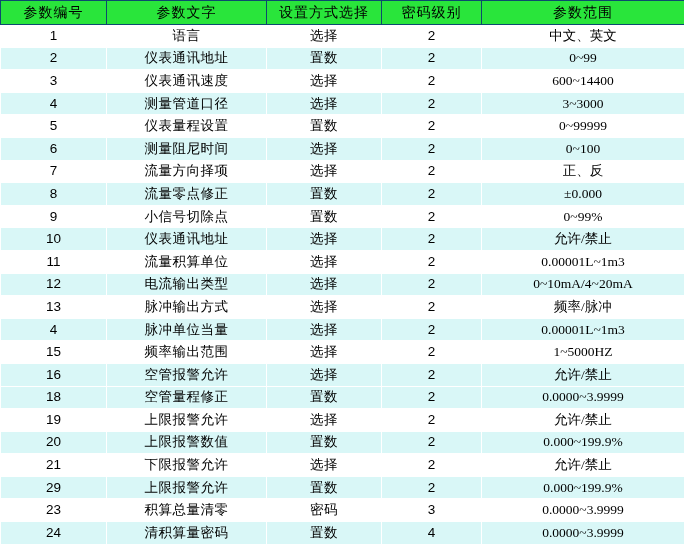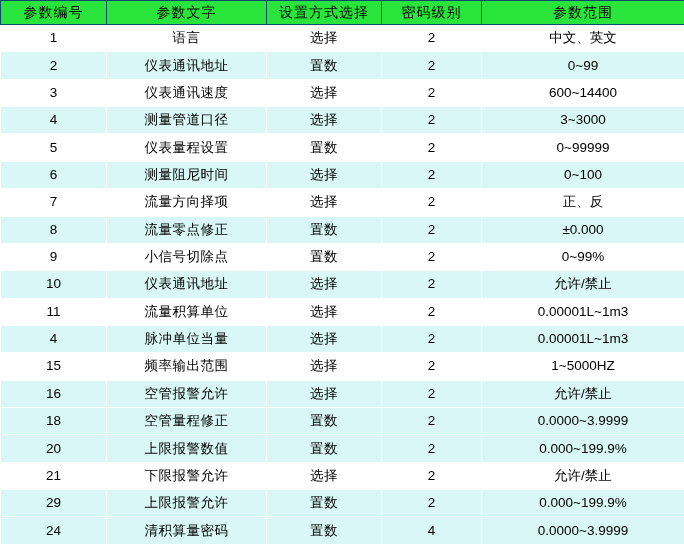--- a/index.html
+++ b/index.html
@@ -52,21 +52,21 @@
     background: #d9f7f7;
   }
   #param-table tr.row-odd td {
     background: #ffffff;
   }
   #param-table td.cell-text {
     letter-spacing: 0.5px;
     text-align: center;
   }
   #param-table td.cell-range {
-    font-family: Liberation Sans, sans-serif;
+    font-family: Liberation Serif, serif;
   }
 </style>
 </head>
 <body>
 
 <table id="param-table">
   <colgroup>
     <col class="c0">
       <col class="c1">
       <col class="c2">
@@ -154,20 +154,34 @@
         <td class="cell-range">允许/禁止</td>
       </tr>
       <tr class="row-odd">
         <td class="cell-num">11</td>
         <td class="cell-text">流量积算单位</td>
         <td class="cell-text">选择</td>
         <td class="cell-num">2</td>
         <td class="cell-range">0.00001L~1m3</td>
       </tr>
       <tr class="row-even">
+        <td class="cell-num">12</td>
+        <td class="cell-text">电流输出类型</td>
+        <td class="cell-text">选择</td>
+        <td class="cell-num">2</td>
+        <td class="cell-range">0~10mA/4~20mA</td>
+      </tr>
+      <tr class="row-odd">
+        <td class="cell-num">13</td>
+        <td class="cell-text">脉冲输出方式</td>
+        <td class="cell-text">选择</td>
+        <td class="cell-num">2</td>
+        <td class="cell-range">频率/脉冲</td>
+      </tr>
+      <tr class="row-even">
         <td class="cell-num">4</td>
         <td class="cell-text">脉冲单位当量</td>
         <td class="cell-text">选择</td>
         <td class="cell-num">2</td>
         <td class="cell-range">0.00001L~1m3</td>
       </tr>
       <tr class="row-odd">
         <td class="cell-num">15</td>
         <td class="cell-text">频率输出范围</td>
         <td class="cell-text">选择</td>
@@ -181,40 +195,54 @@
         <td class="cell-num">2</td>
         <td class="cell-range">允许/禁止</td>
       </tr>
       <tr class="row-even">
         <td class="cell-num">18</td>
         <td class="cell-text">空管量程修正</td>
         <td class="cell-text">置数</td>
         <td class="cell-num">2</td>
         <td class="cell-range">0.0000~3.9999</td>
       </tr>
+      <tr class="row-odd">
+        <td class="cell-num">19</td>
+        <td class="cell-text">上限报警允许</td>
+        <td class="cell-text">选择</td>
+        <td class="cell-num">2</td>
+        <td class="cell-range">允许/禁止</td>
+      </tr>
       <tr class="row-even">
         <td class="cell-num">20</td>
         <td class="cell-text">上限报警数值</td>
         <td class="cell-text">置数</td>
         <td class="cell-num">2</td>
         <td class="cell-range">0.000~199.9%</td>
       </tr>
       <tr class="row-odd">
         <td class="cell-num">21</td>
         <td class="cell-text">下限报警允许</td>
         <td class="cell-text">选择</td>
         <td class="cell-num">2</td>
         <td class="cell-range">允许/禁止</td>
       </tr>
       <tr class="row-even">
         <td class="cell-num">29</td>
         <td class="cell-text">上限报警允许</td>
         <td class="cell-text">置数</td>
         <td class="cell-num">2</td>
         <td class="cell-range">0.000~199.9%</td>
+      </tr>
+      <tr class="row-odd">
+        <td class="cell-num">23</td>
+        <td class="cell-text">积算总量清零</td>
+        <td class="cell-text">密码</td>
+        <td class="cell-num">3</td>
+        <td class="cell-range">0.0000~3.9999</td>
       </tr>
       <tr class="row-even">
         <td class="cell-num">24</td>
         <td class="cell-text">清积算量密码</td>
         <td class="cell-text">置数</td>
         <td class="cell-num">4</td>
         <td class="cell-range">0.0000~3.9999</td>
       </tr>
     </tbody>
 </table>

